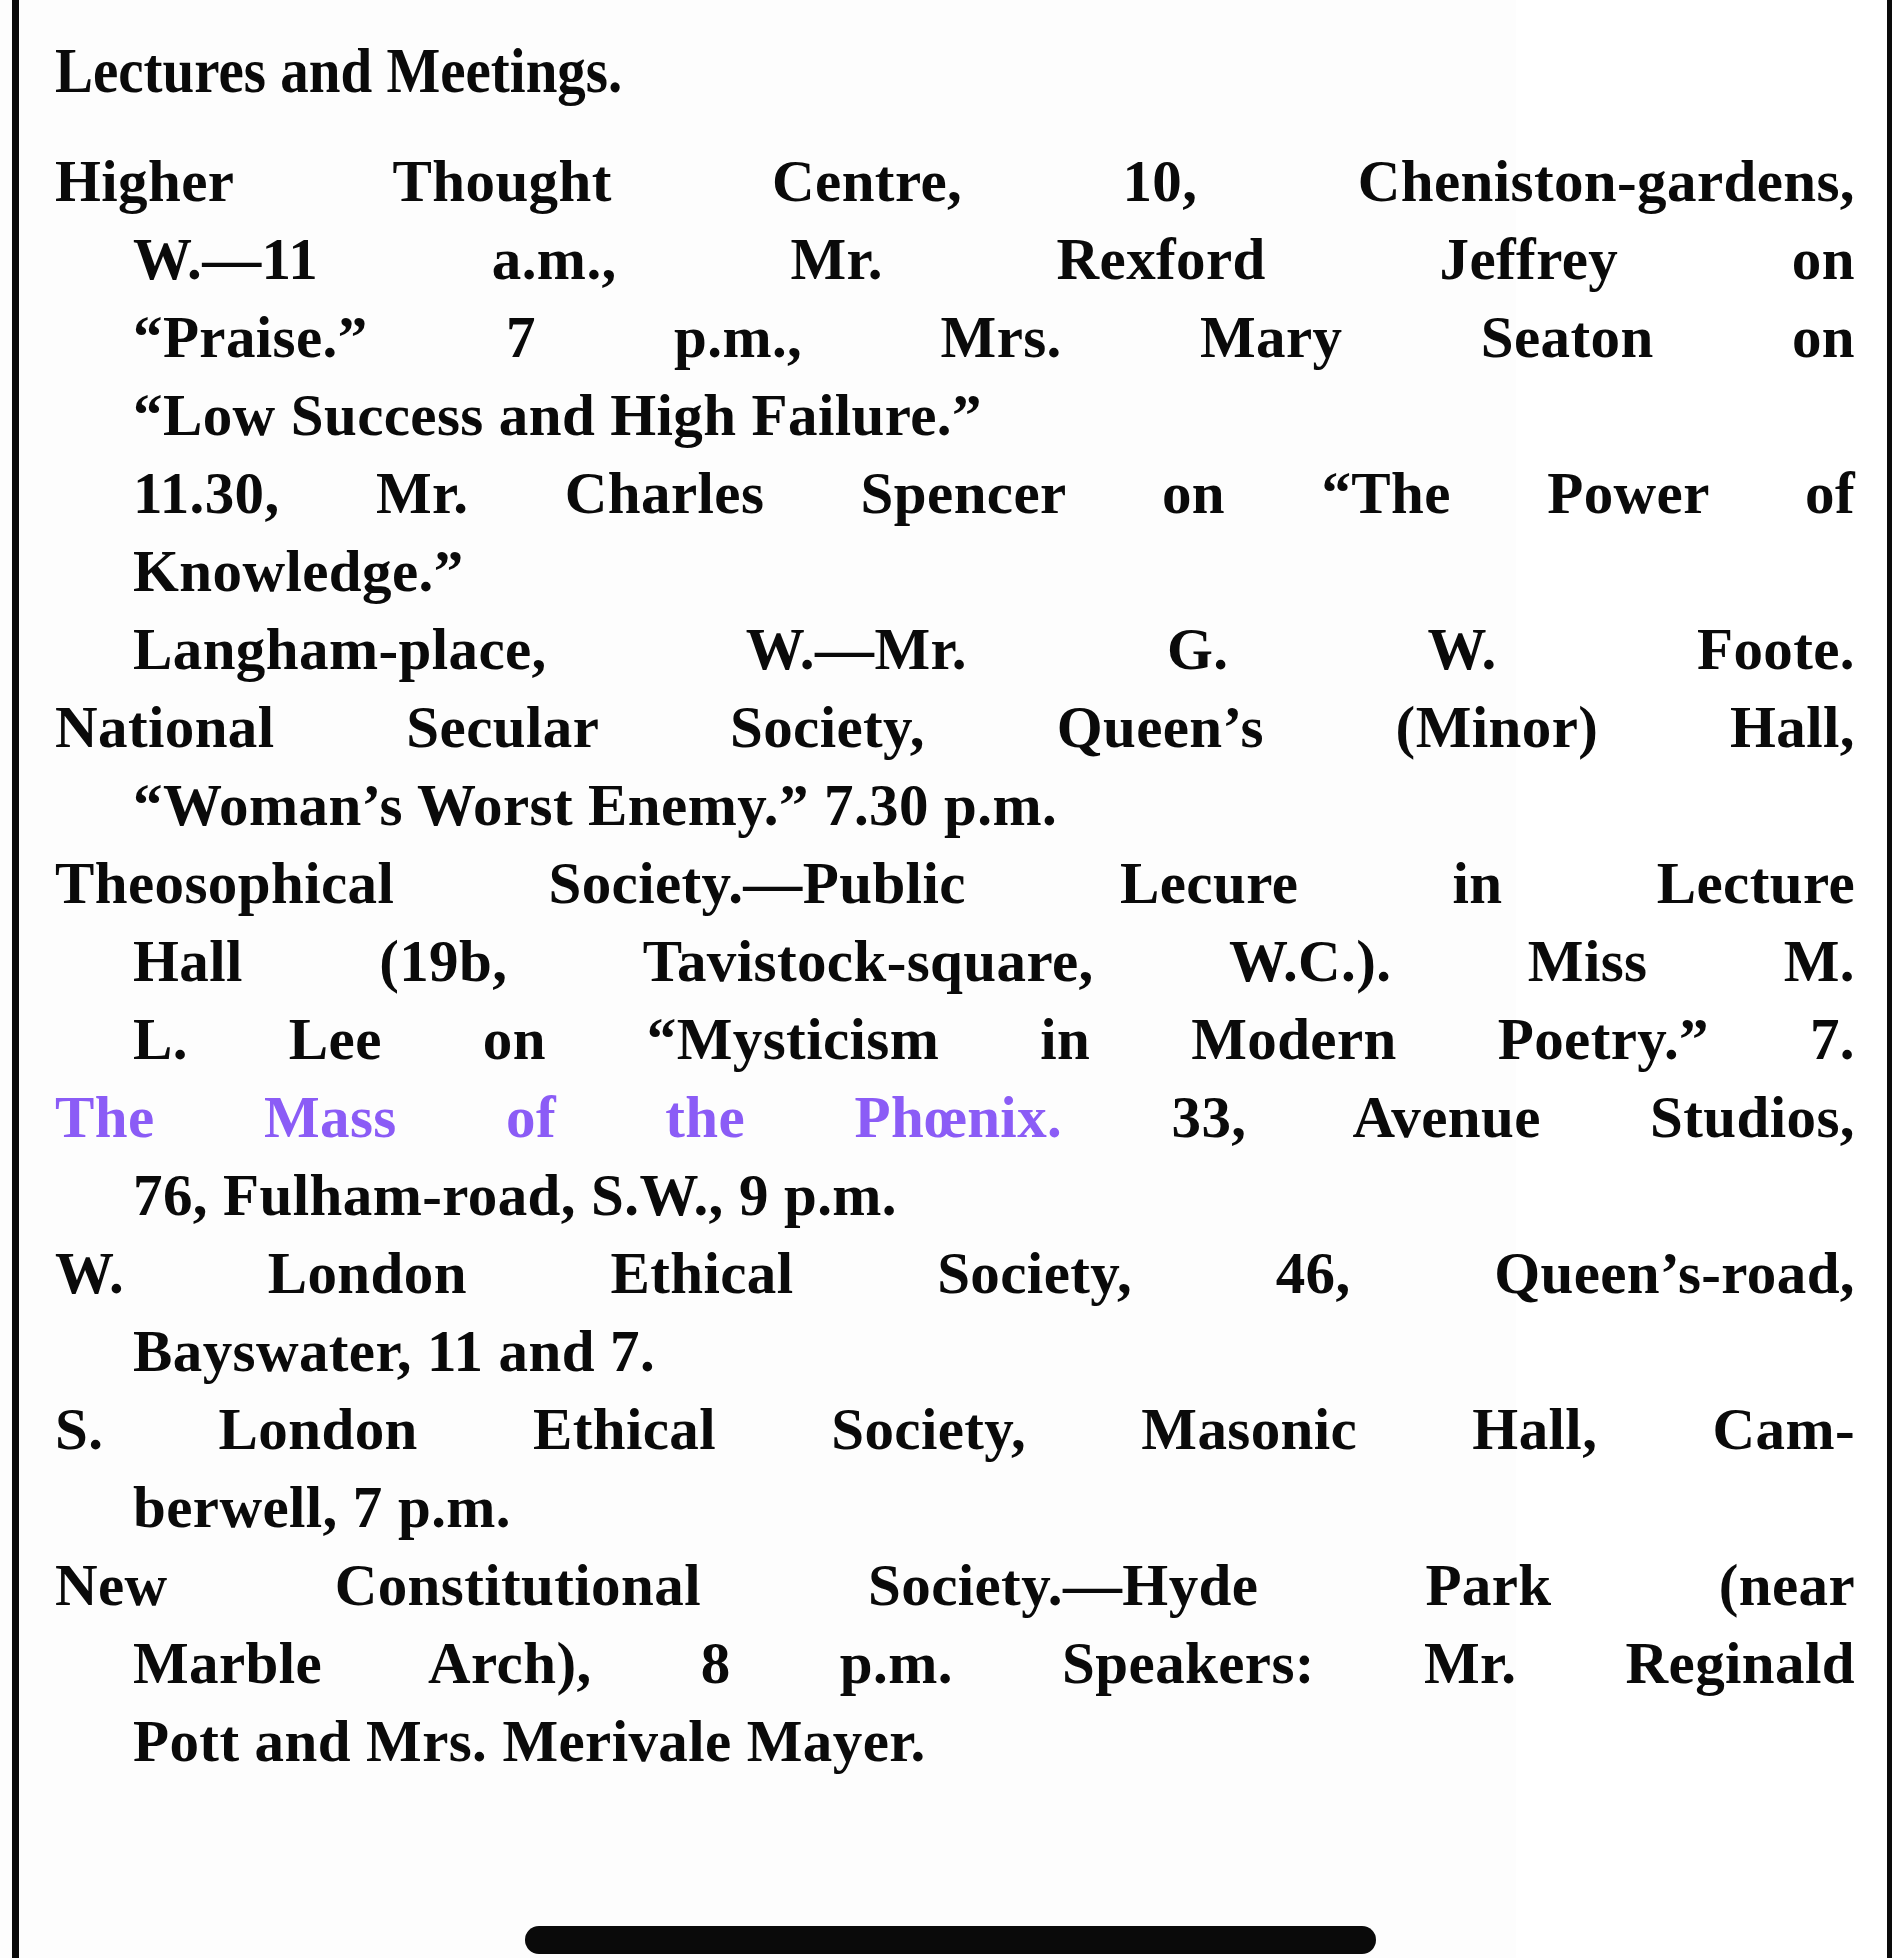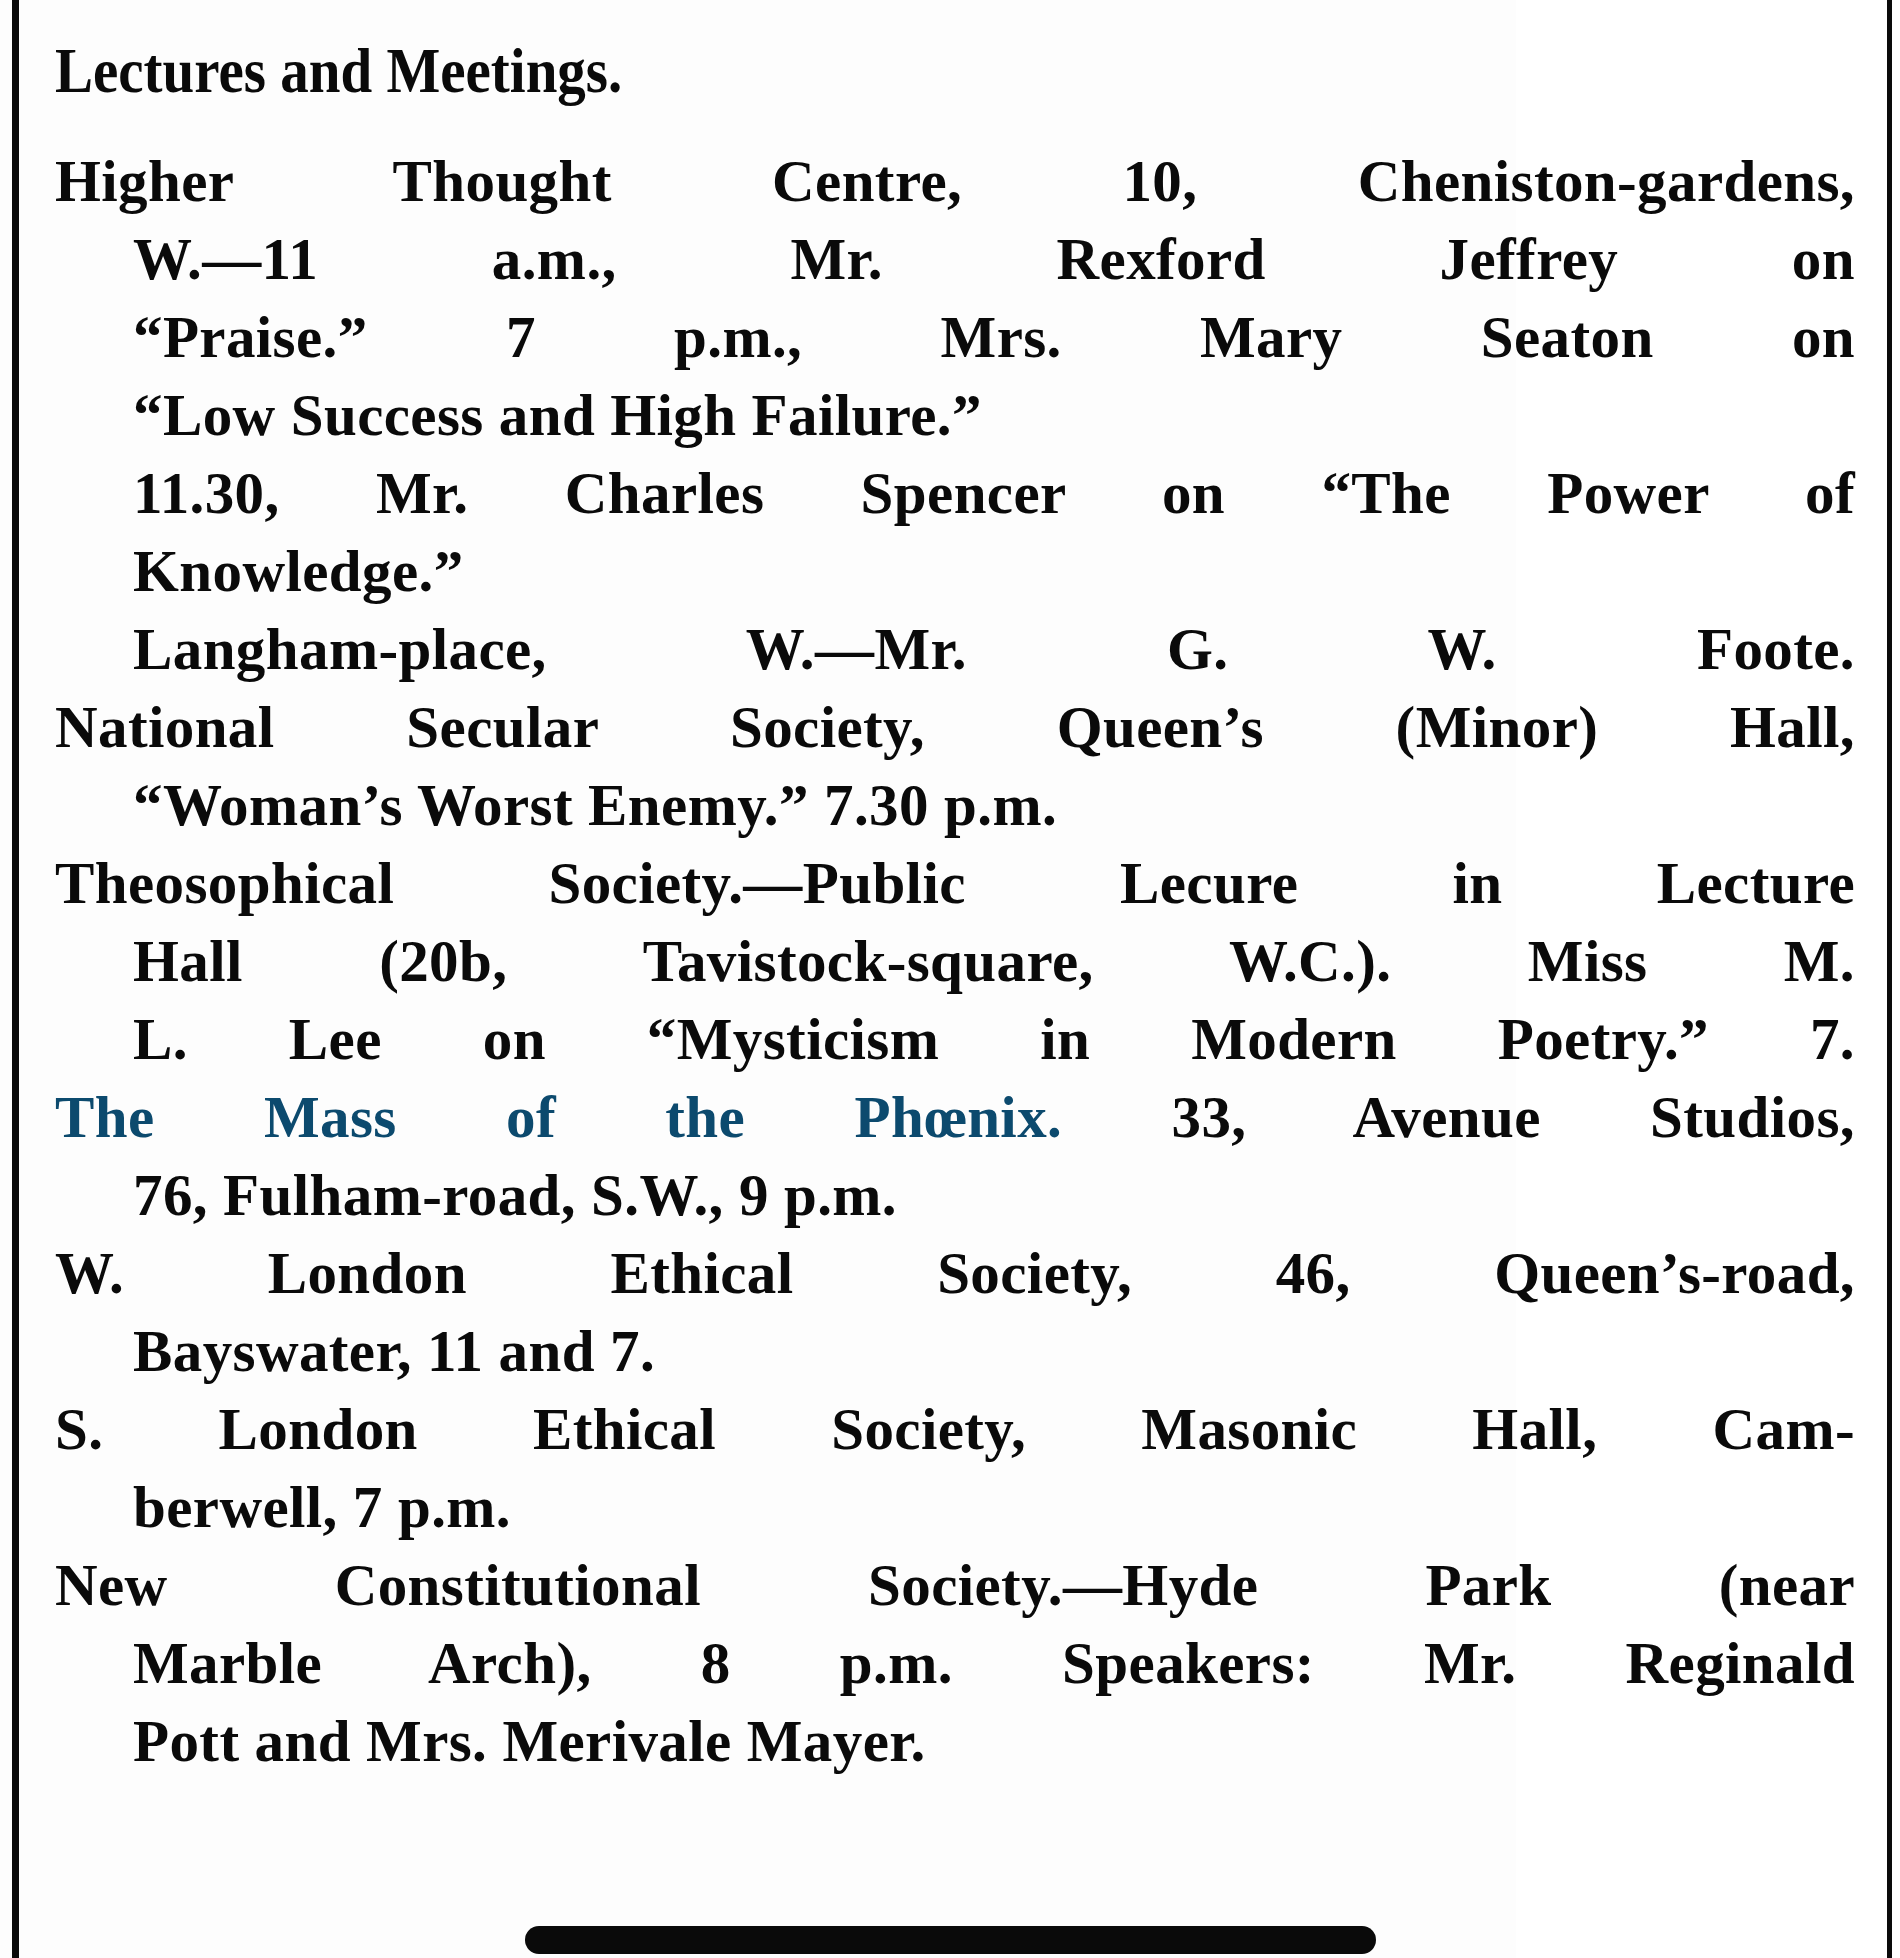--- a/index.html
+++ b/index.html
@@ -26,21 +26,21 @@
       letter-spacing: 0px;
       transform: scaleY(1.1); transform-origin: left top;
     }
     .entry { text-align: justify; text-align-last: left; }
     .entry .line {
       display: block; white-space: nowrap;
       text-align: justify; text-align-last: justify;
     }
     .entry .line.last { text-align-last: left; }
     .entry .line.indent { padding-left: 78px; }
-    .entry .lead-red { color: #0c4a6e; }
+    .entry .lead-red { color: #8b5cf6; }
     .bottom-rule {
       position: absolute; left: 525px; top: 1926px; width: 851px; height: 28px;
       background: #0a0a0a; border-radius: 14px;
     }
   </style>
 </head>
 <body>
 
 <div class="page">
   <div class="rule-left"></div>
@@ -62,21 +62,21 @@
     </div>
 
     <div class="entry">
       <span class="line indent">Langham-place, W.—Mr. G. W. Foote.</span>
       <span class="line">National Secular Society, Queen’s (Minor) Hall,</span>
       <span class="line indent last">“Woman’s Worst Enemy.” 7.30 p.m.</span>
     </div>
 
     <div class="entry">
       <span class="line">Theosophical Society.—Public Lecure in Lecture</span>
-      <span class="line indent">Hall (20b, Tavistock-square, W.C.). Miss M.</span>
+      <span class="line indent">Hall (19b, Tavistock-square, W.C.). Miss M.</span>
       <span class="line indent">L. Lee on “Mysticism in Modern Poetry.” 7.</span>
     </div>
 
     <div class="entry">
       <span class="line"><span class="lead-red">The Mass of the Phœnix.</span><span> 33, Avenue Studios,</span></span>
       <span class="line indent last">76, Fulham-road, S.W., 9 p.m.</span>
     </div>
 
     <div class="entry">
       <span class="line">W. London Ethical Society, 46, Queen’s-road,</span>

